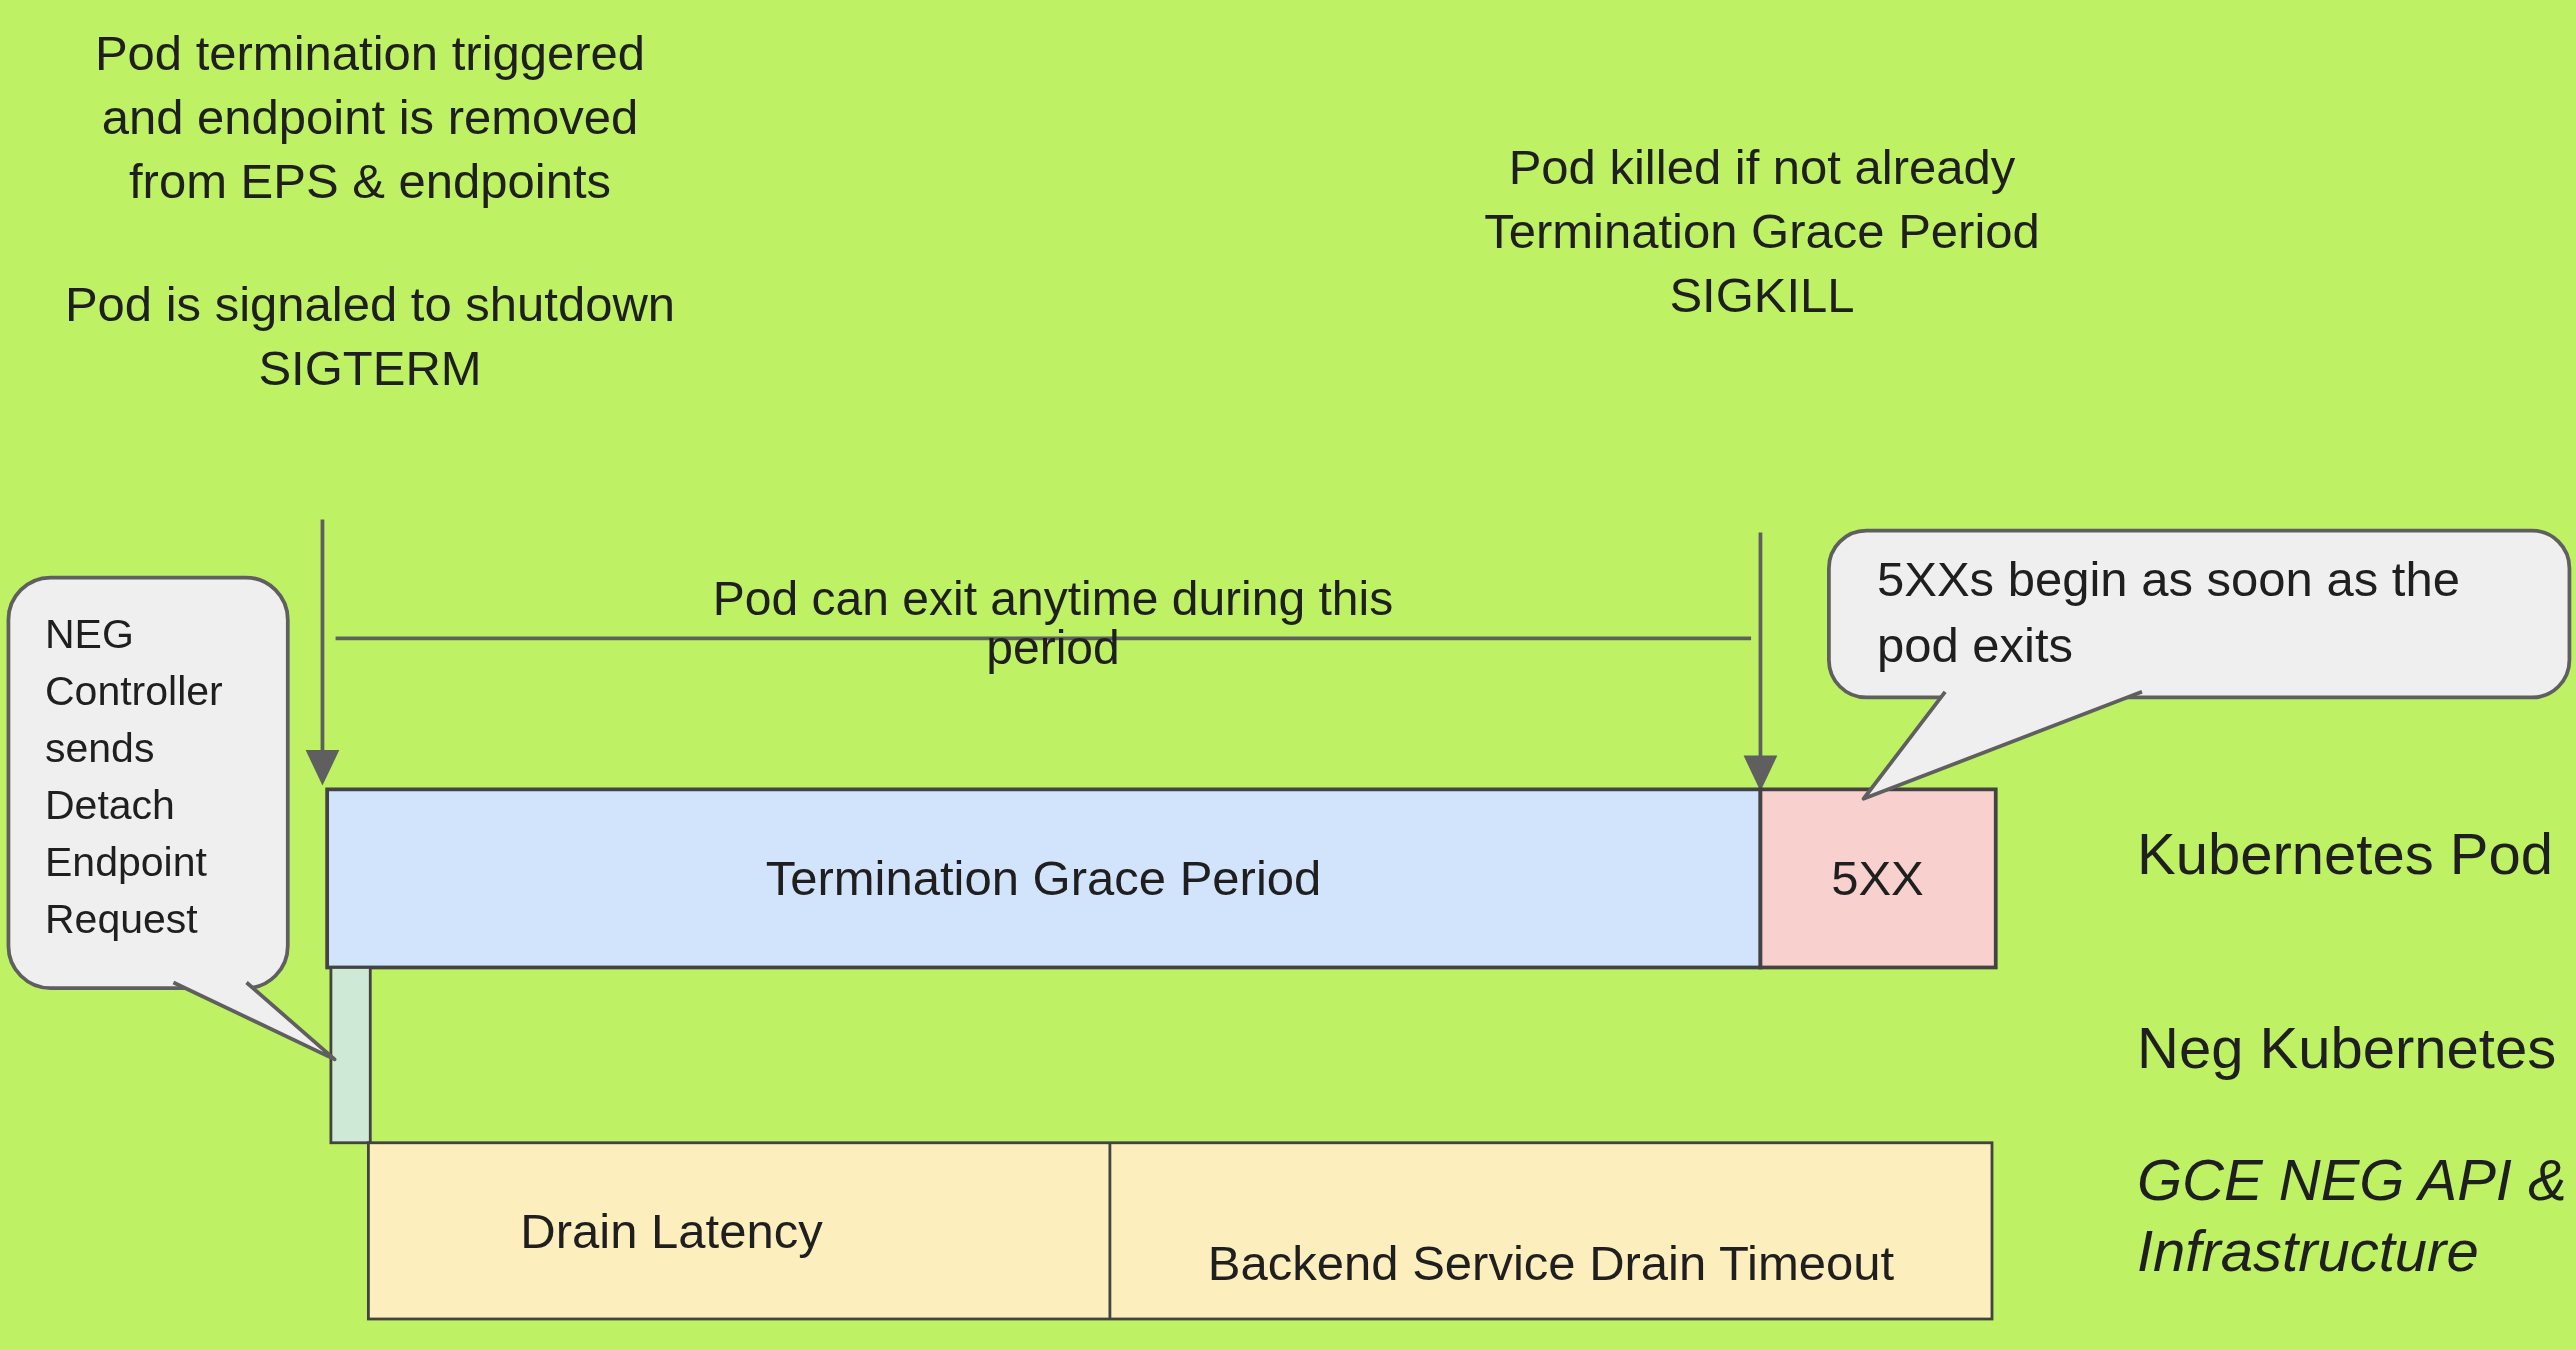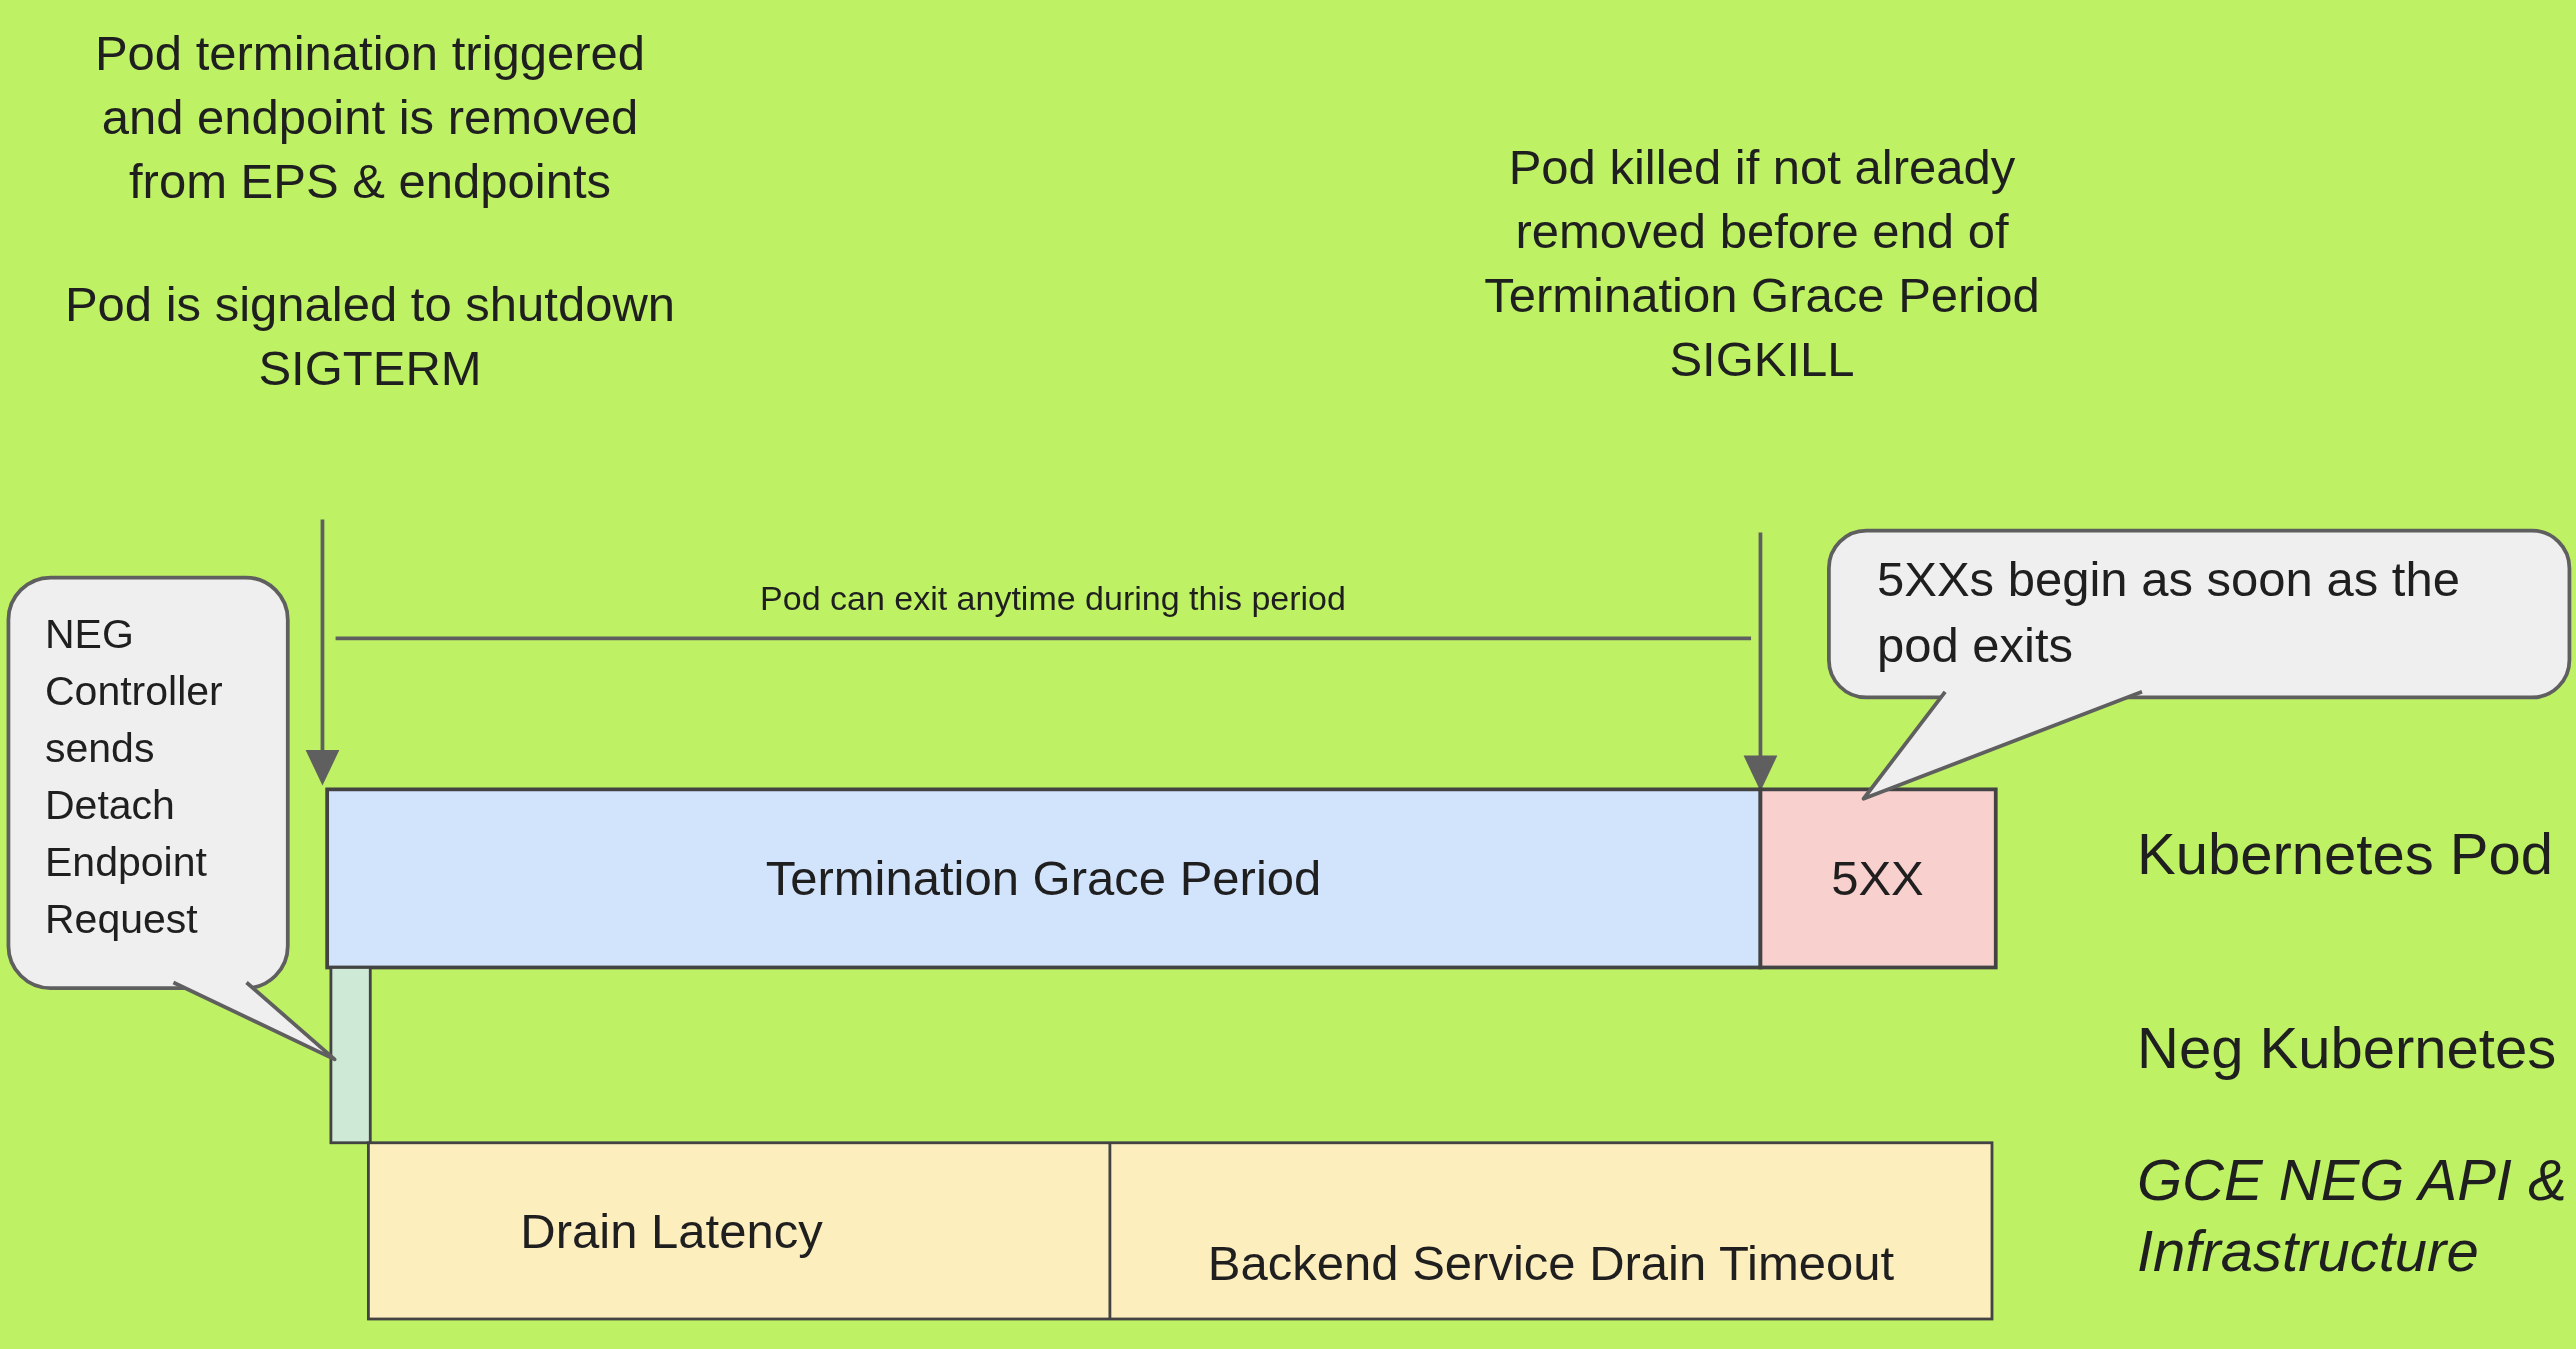--- a/index.html
+++ b/index.html
@@ -10,21 +10,21 @@
     background: #bef264;
     font-family: "Liberation Sans", sans-serif;
     color: #1f1f1f;
     overflow: hidden;
   }
   .layer-svg { position: absolute; left: 0; top: 0; }
   .txt { position: absolute; }
   .center { text-align: center; }
   .ln { white-space: nowrap; }
   .ann  { font-size: 49px; line-height: 64px; }
-  .exit-label { font-size: 34px; line-height: 49px; }
+  .exit-label { font-size: 48px; line-height: 49px; }
   .bar-label {
     position: absolute;
     display: flex;
     align-items: center;
     justify-content: center;
     font-size: 49px;
     white-space: nowrap;
   }
   .row-label { font-size: 58px; line-height: 62px; white-space: nowrap; }
   .row-label-multi { font-size: 58px; line-height: 71px; white-space: nowrap; }
@@ -67,21 +67,20 @@
     <div class="ln">from EPS &amp; endpoints</div>
   </div>
 
   <div class="txt ann center" style="left:56px; top:272px; width:628px;">
     <div class="ln">Pod is signaled to shutdown</div>
     <div class="ln">SIGTERM</div>
   </div>
 
   <div class="txt ann center" style="left:1448px; top:135px; width:628px;">
     <div class="ln">Pod killed if not already</div>
-    <div class="ln">removed before end of</div>
     <div class="ln">Termination Grace Period</div>
     <div class="ln">SIGKILL</div>
   </div>
 
   <div class="txt exit-label center" style="left:664px; top:574px; width:778px;">Pod can exit anytime during this period</div>
 
   <div class="bar-label" style="left:327px; top:789px; width:1433px; height:178px;">Termination Grace Period</div>
 
   <div class="bar-label" style="left:1760px; top:789px; width:235px; height:178px;">5XX</div>
 

